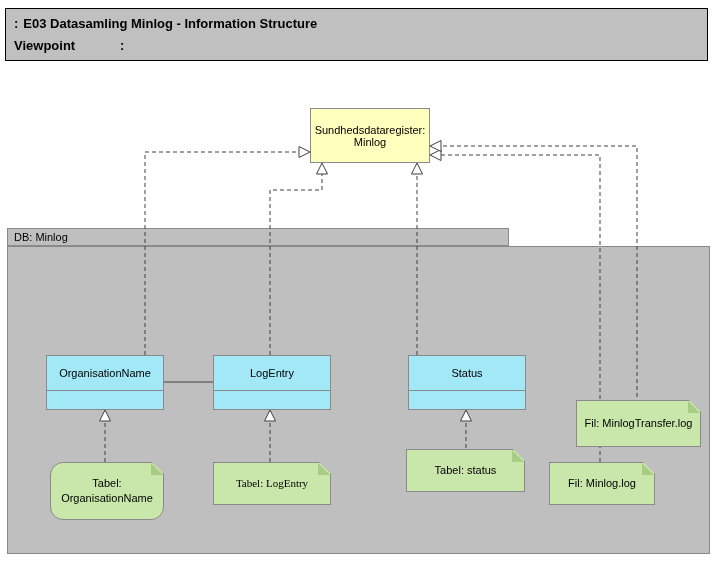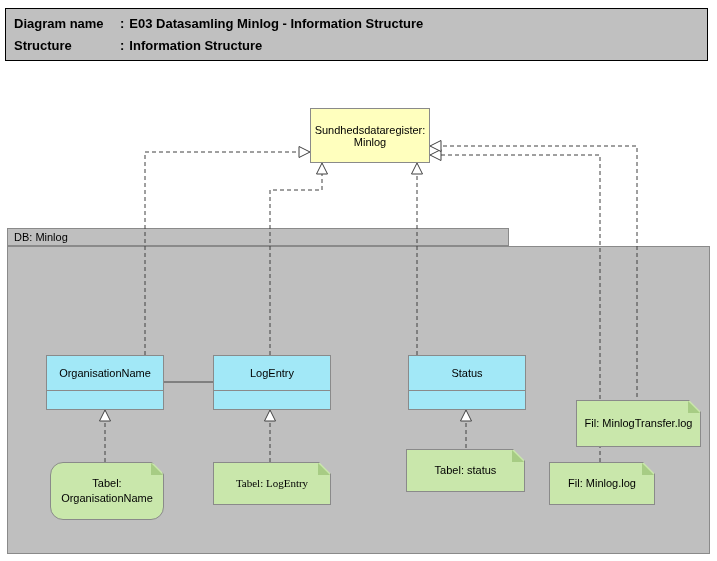--- a/index.html
+++ b/index.html
@@ -67,24 +67,24 @@
   }
   .note span { width:100%; overflow-wrap:break-word; }
 </style>
 </head>
 <body>
 
 <div class="canvas">
 
   <div class="header">
     <div class="header-row">
-      <span class="header-label">Diagram name</span><span class="header-sep">:</span><span>E03 Datasamling Minlog - Information Structure</span>
+      <span class="header-sep">:</span><span>E03 Datasamling Minlog - Information Structure</span>
     </div>
     <div class="header-row">
-      <span class="header-label">Structure</span><span class="header-sep">:</span><span>Information Structure</span>
+      <span class="header-label">Viewpoint</span><span class="header-sep">:</span>
     </div>
   </div>
 
   <div class="group-tab">
     <span>DB: Minlog</span>
   </div>
   <div class="group-body"></div>
 
   <svg class="connectors" width="717" height="561">
 

